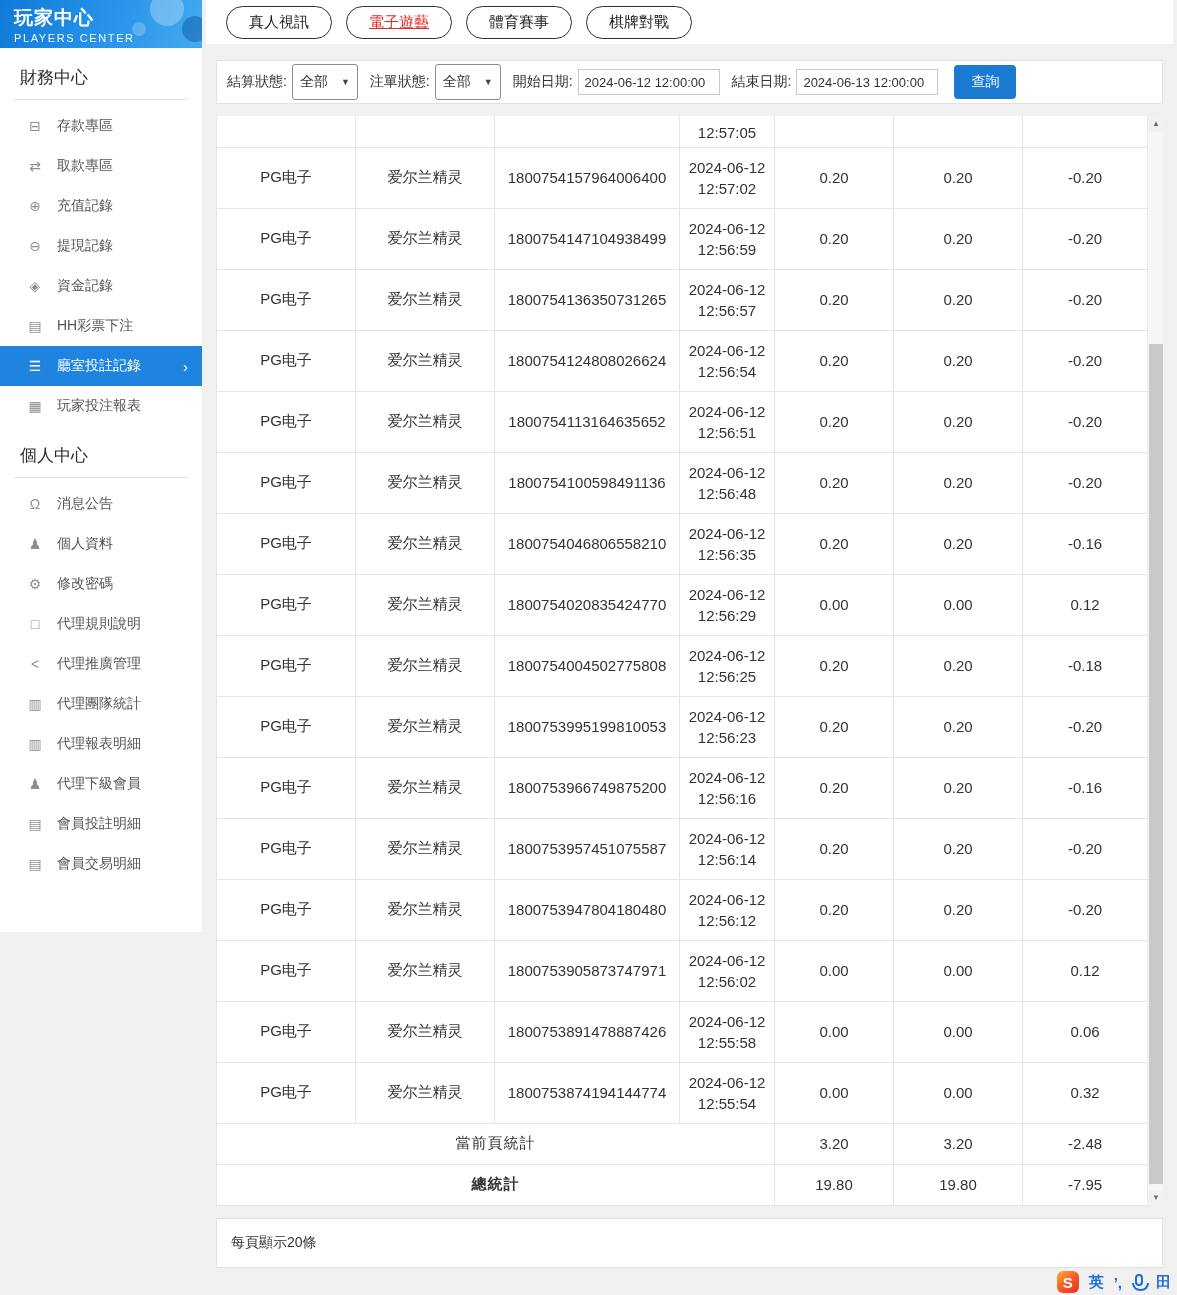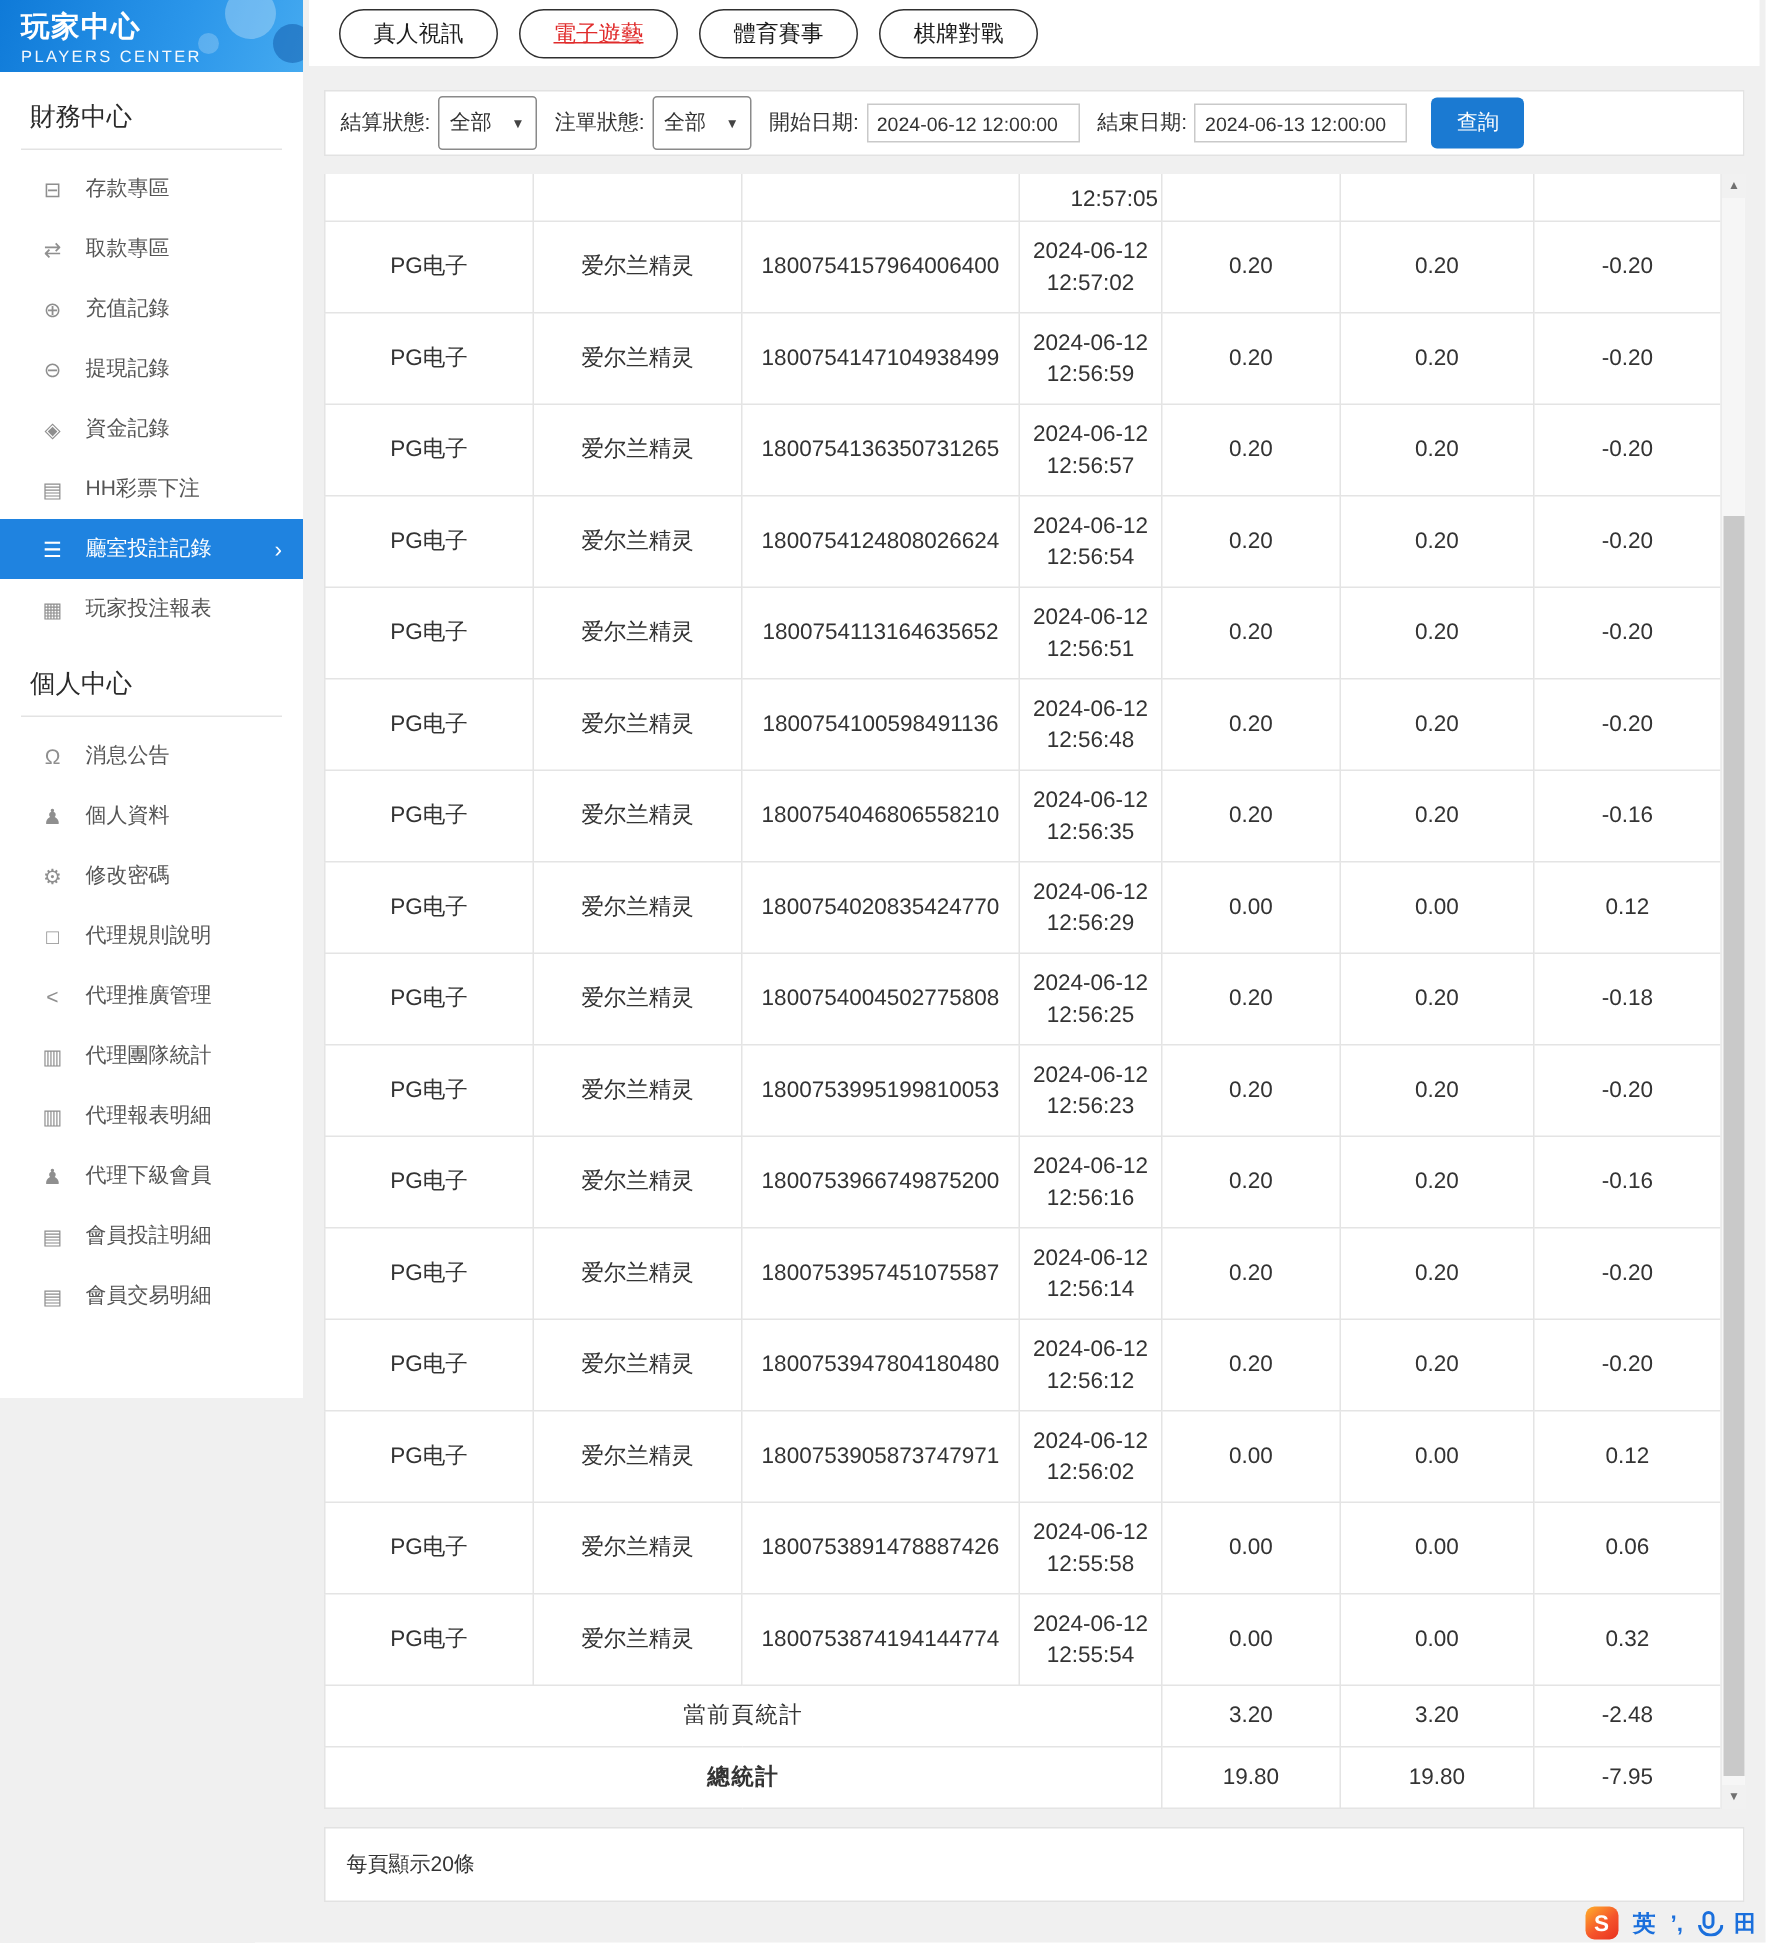--- a/index.html
+++ b/index.html
@@ -45,21 +45,21 @@
   .dateinput { width:142px; height:26px; border:1px solid #c9c9c9; padding:0 6px; font-size:13px;
     color:#333; font-family:inherit; margin-right:12px; background:#fff; }
   .querybtn { background:#1b7ad2; color:#fff; border:none; border-radius:4px; padding:8px 17px;
     font-size:14px; cursor:pointer; font-family:inherit; margin-left:4px; }
   
   .tablewrap { margin:12px 10px 0; position:relative; background:#fff; }
   table { border-collapse:collapse; width:931px; table-layout:fixed; }
   td { border:1px solid #e4e4e4; text-align:center; font-size:15px; color:#333;
     vertical-align:middle; padding:2px; overflow:hidden; }
   tr.row td { height:61px; }
-  tr.partial td { height:31px; border-top:none; vertical-align:bottom; padding-bottom:6px;text-align:right; }
+  tr.partial td { height:31px; border-top:none; vertical-align:bottom; padding-bottom:6px; }
   .tl { line-height:21px; }
   tr.summary td { height:41px; font-size:15px; }
   tr.summary .sl { letter-spacing:1px; }
   tr.total .sl { font-weight:bold; }
   .scrollbar { position:absolute; top:0; right:0; bottom:0; width:16px; background:#f6f6f6;
     border-left:1px solid #ebebeb; }
   .sb-arrow { position:absolute; left:0; width:16px; height:16px; font-size:8px; color:#707070;
     text-align:center; line-height:16px; background:#f1f1f1; cursor:pointer; }
   .sb-arrow.up { top:0; } .sb-arrow.down { bottom:0; }
   .sb-thumb { position:absolute; left:1px; width:14px; top:228px; height:840px; background:#c9c9c9; }

